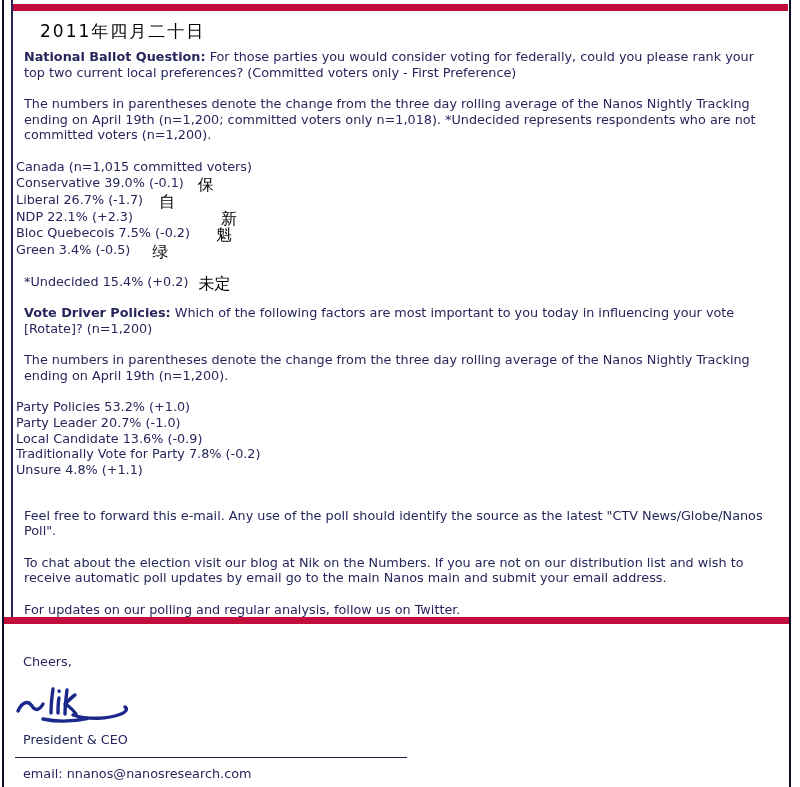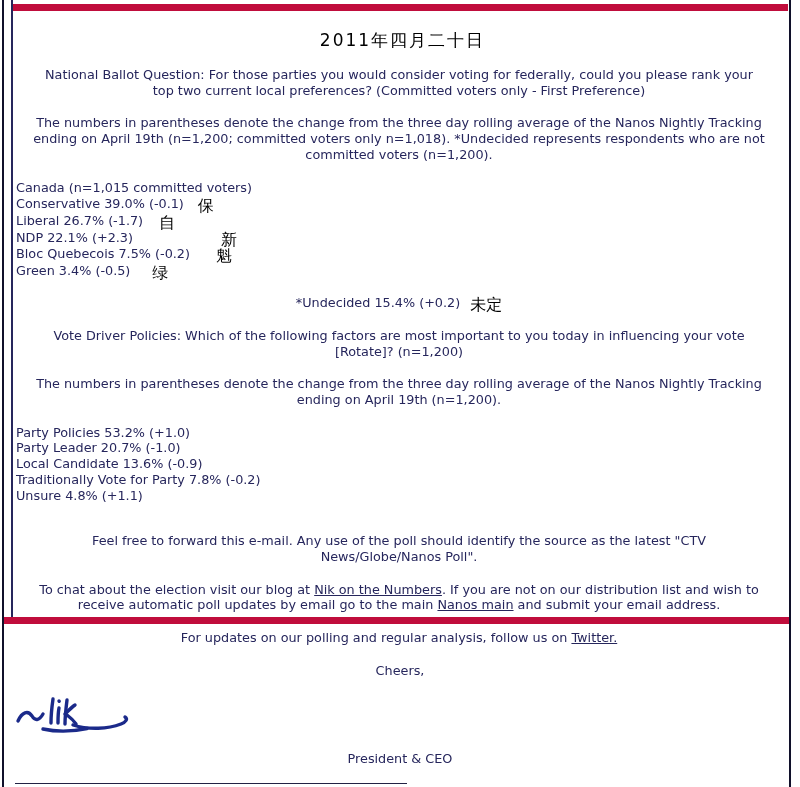--- a/index.html
+++ b/index.html
@@ -11,26 +11,26 @@
   }
   .vline{position:absolute;top:0;height:787px;width:2px;}
   .vline.left{left:2px;background:#10102a;}
   .vline.right{left:789px;background:#10102a;}
   .quote-border{position:absolute;left:11px;top:0;width:2px;height:617px;background:#26265c;}
   .bar{position:absolute;height:7px;background:#c00d3c;}
   .bar.top{left:13px;top:4px;width:775px;}
   .bar.bottom{left:4px;top:617px;width:785px;}
 
   .content{position:absolute;left:16px;top:13px;width:766px;}
-  p{margin:17px;text-align:center;}
+  p{margin:8px;}
   .sp{margin-top:15.5px;}
   .sp2{margin-top:30px;}
   .date{margin-left:24px;font-size:17px;line-height:20px;color:#000;letter-spacing:2px;}
-  b{font-weight:normal;}
-  a.link{color:#26265c;text-decoration:underline;cursor:pointer;}
+  b{font-weight:bold;}
+  a.link{color:#26265c;cursor:pointer;}
   .cjk{color:#000;font-size:16px;line-height:1;position:relative;top:3px;display:inline-block;}
   .g0{margin-left:14px;}
   .g1{margin-left:16px;}
   .g2{margin-left:88px;}
   .g3{margin-left:26px;}
   .g4{margin-left:22px;}
   .g5{margin-left:10px;font-family:Liberation Serif, serif;}
 
   .below{position:absolute;left:15px;top:646px;width:770px;}
   .sig{display:block;margin:16px 0 2px 0;}

